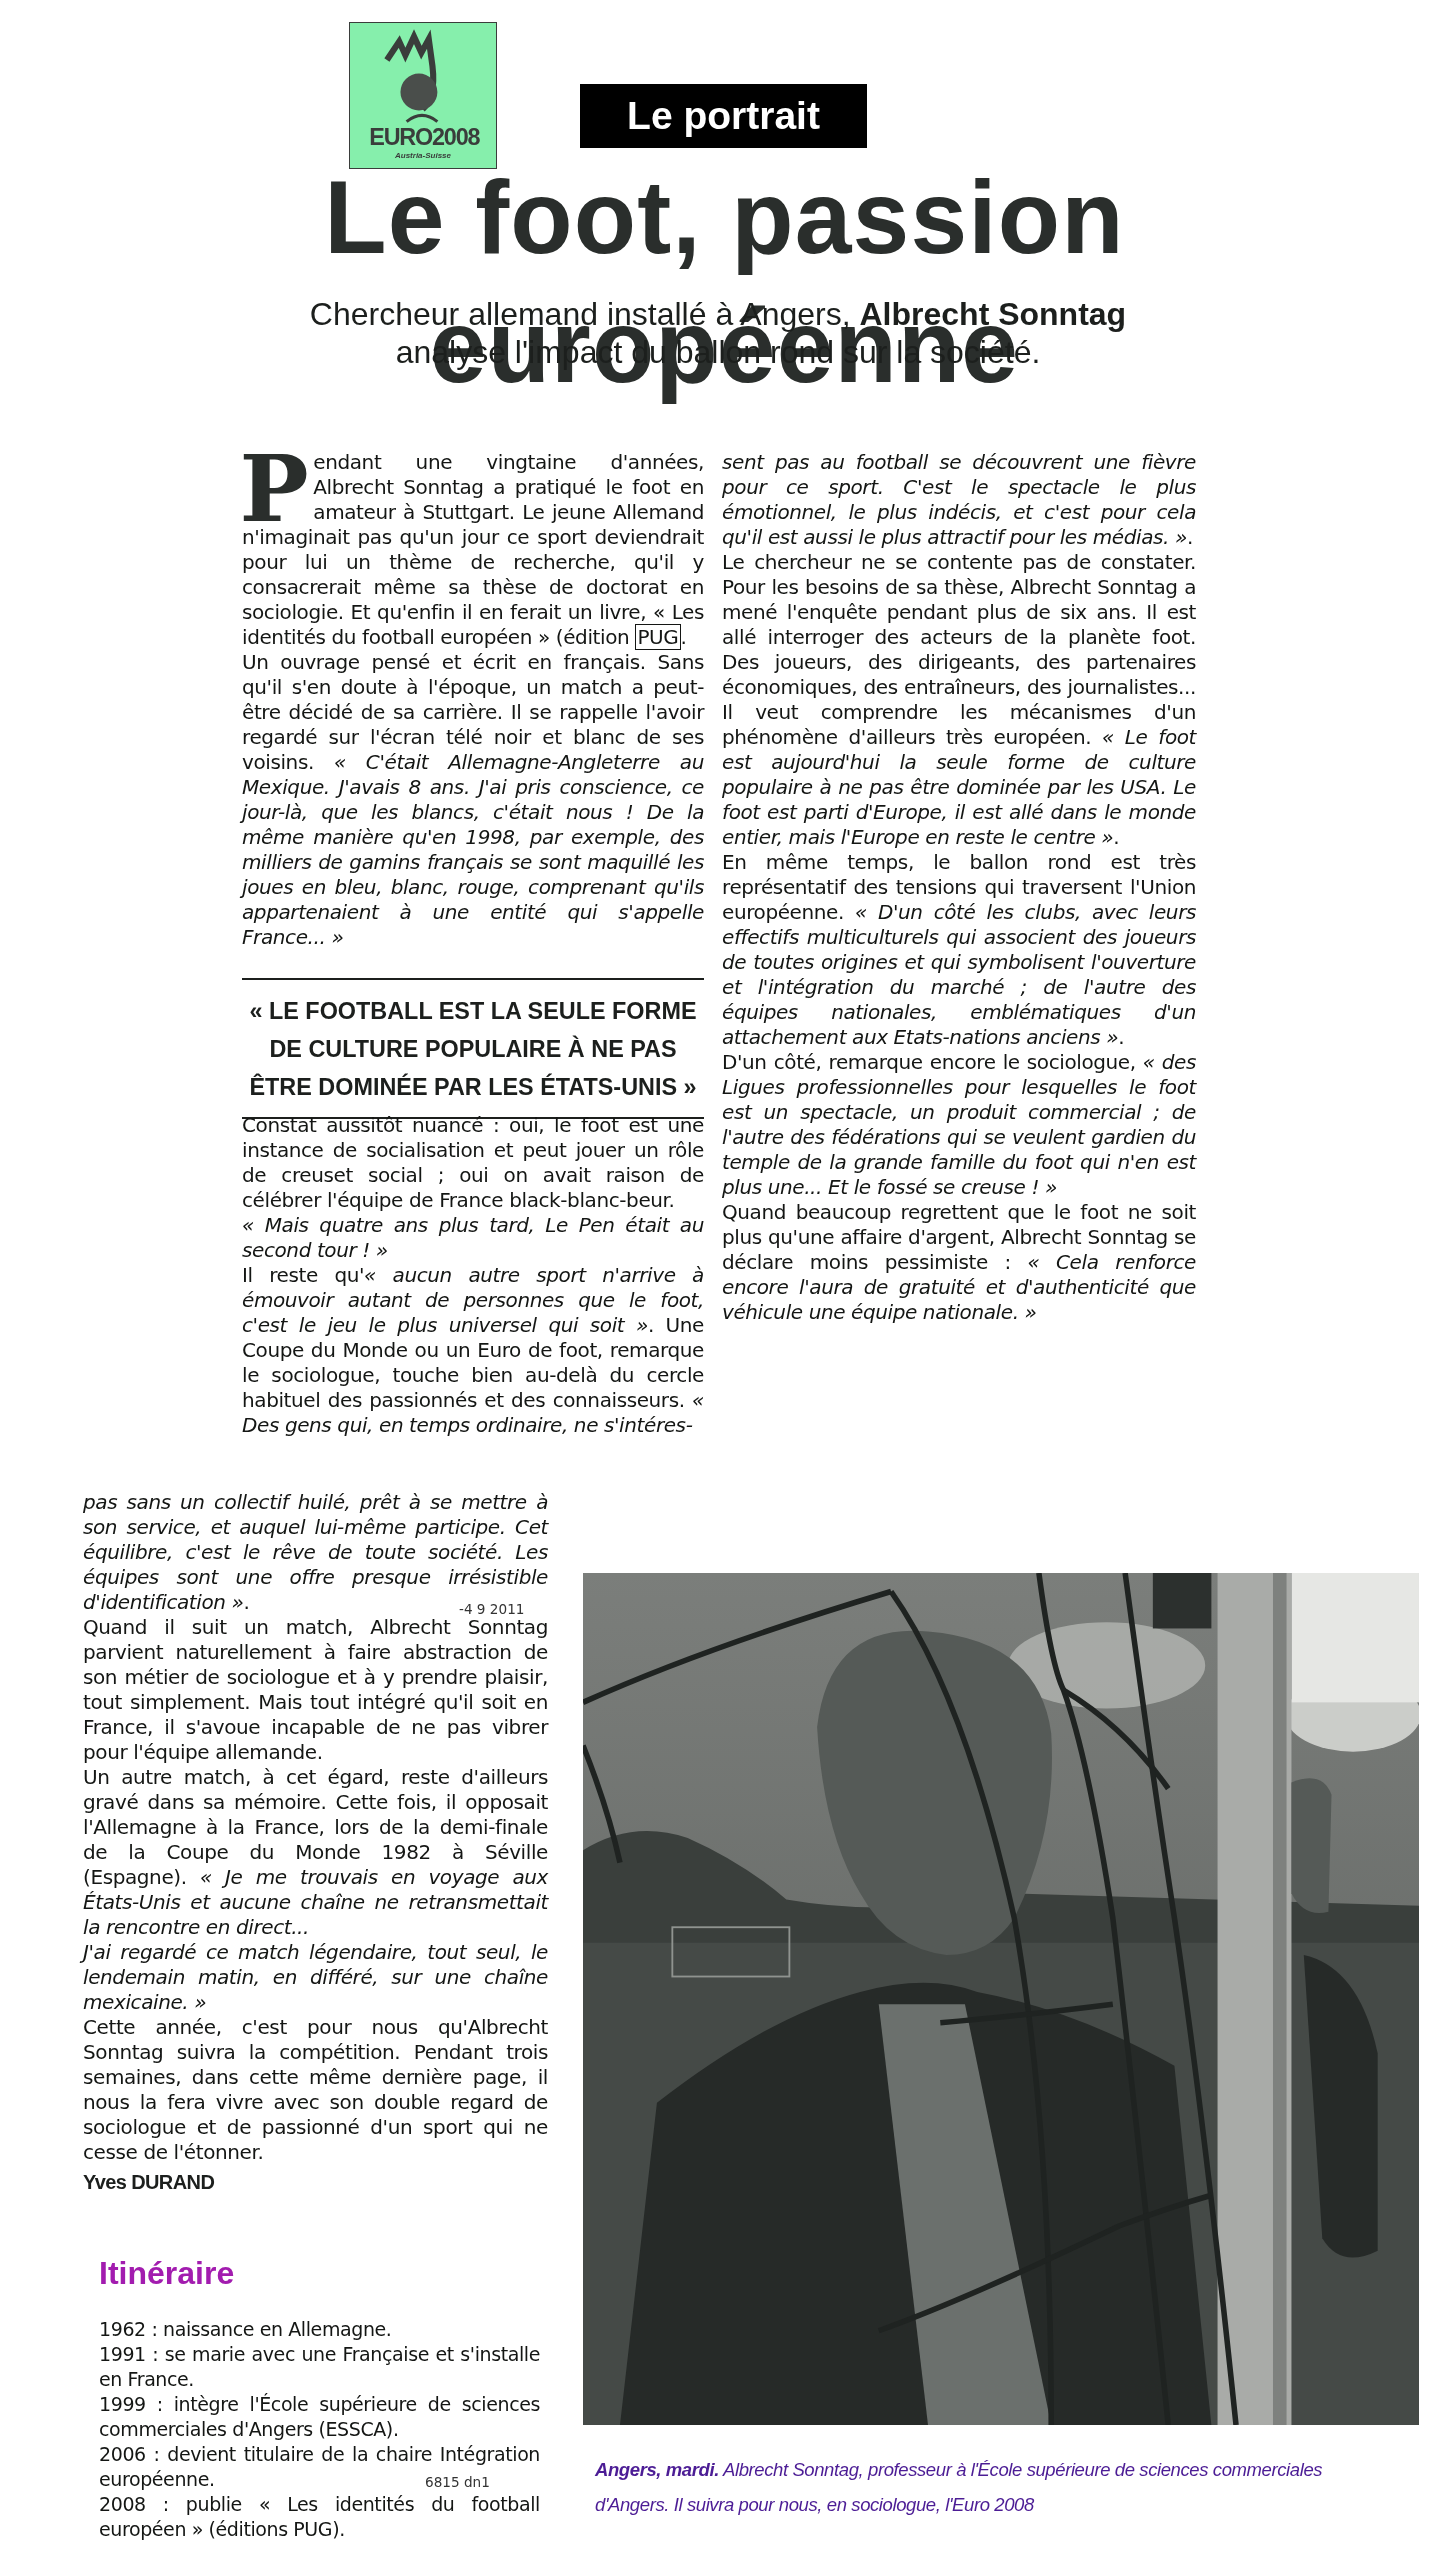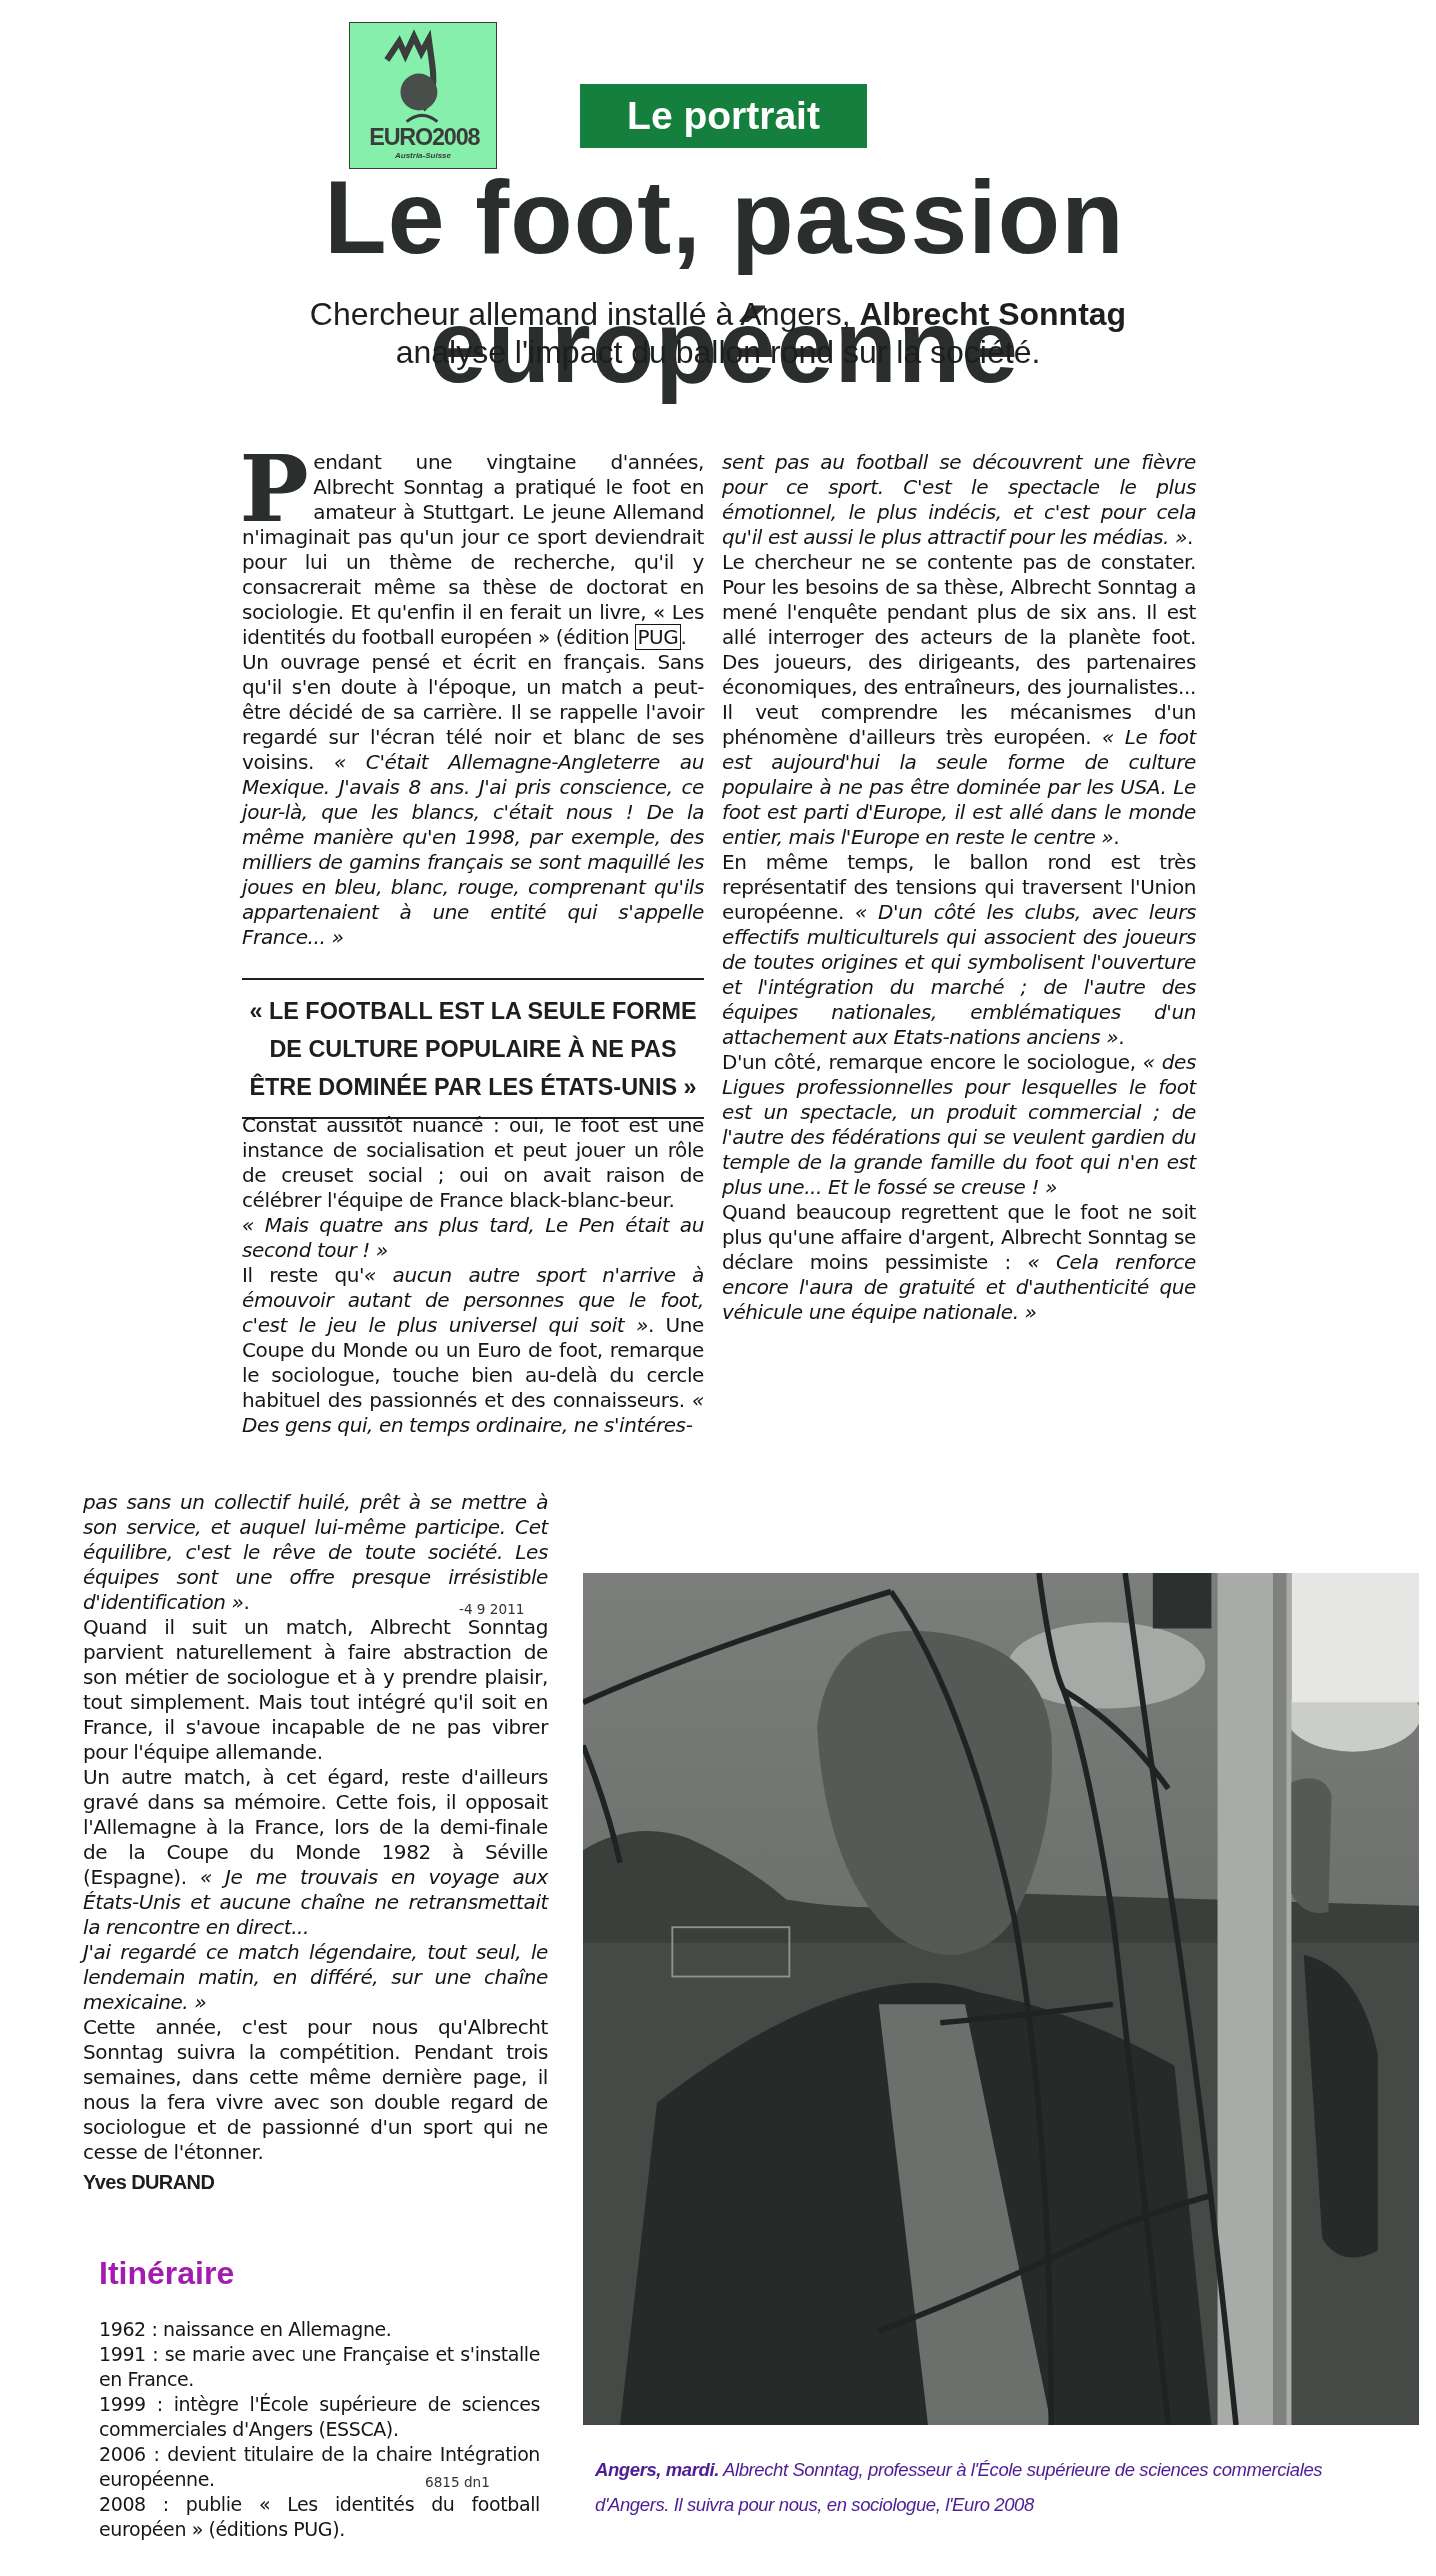--- a/index.html
+++ b/index.html
@@ -22,21 +22,21 @@
       font-size: 23.4px; letter-spacing: -1.2px; color: #3a3d3b; text-align: center;
     }
     #logo .logo-sub {
       position: absolute; left: 0; right: 0; top: 128px; text-align: center;
       font-size: 8px; font-style: italic; font-weight: bold; color: #3a3d3b;
     }
 
     
     #section-label {
       left: 580px; top: 84px; width: 287px; height: 64px;
-      background: #15803d; color: #ffffff;
+      background: #000000; color: #ffffff;
       font-family: "Liberation Sans", sans-serif; font-weight: bold;
       font-size: 39px; line-height: 64px; text-align: center;
     }
 
     
     #headline {
       left: 18.5px; top: 153px; width: 1411px; text-align: center;
       font-family: "Liberation Sans", sans-serif; font-weight: bold;
       font-size: 104px; line-height: 129px; letter-spacing: 1.2px;
       color: #2a2e2c; transform: scaleX(0.98);

